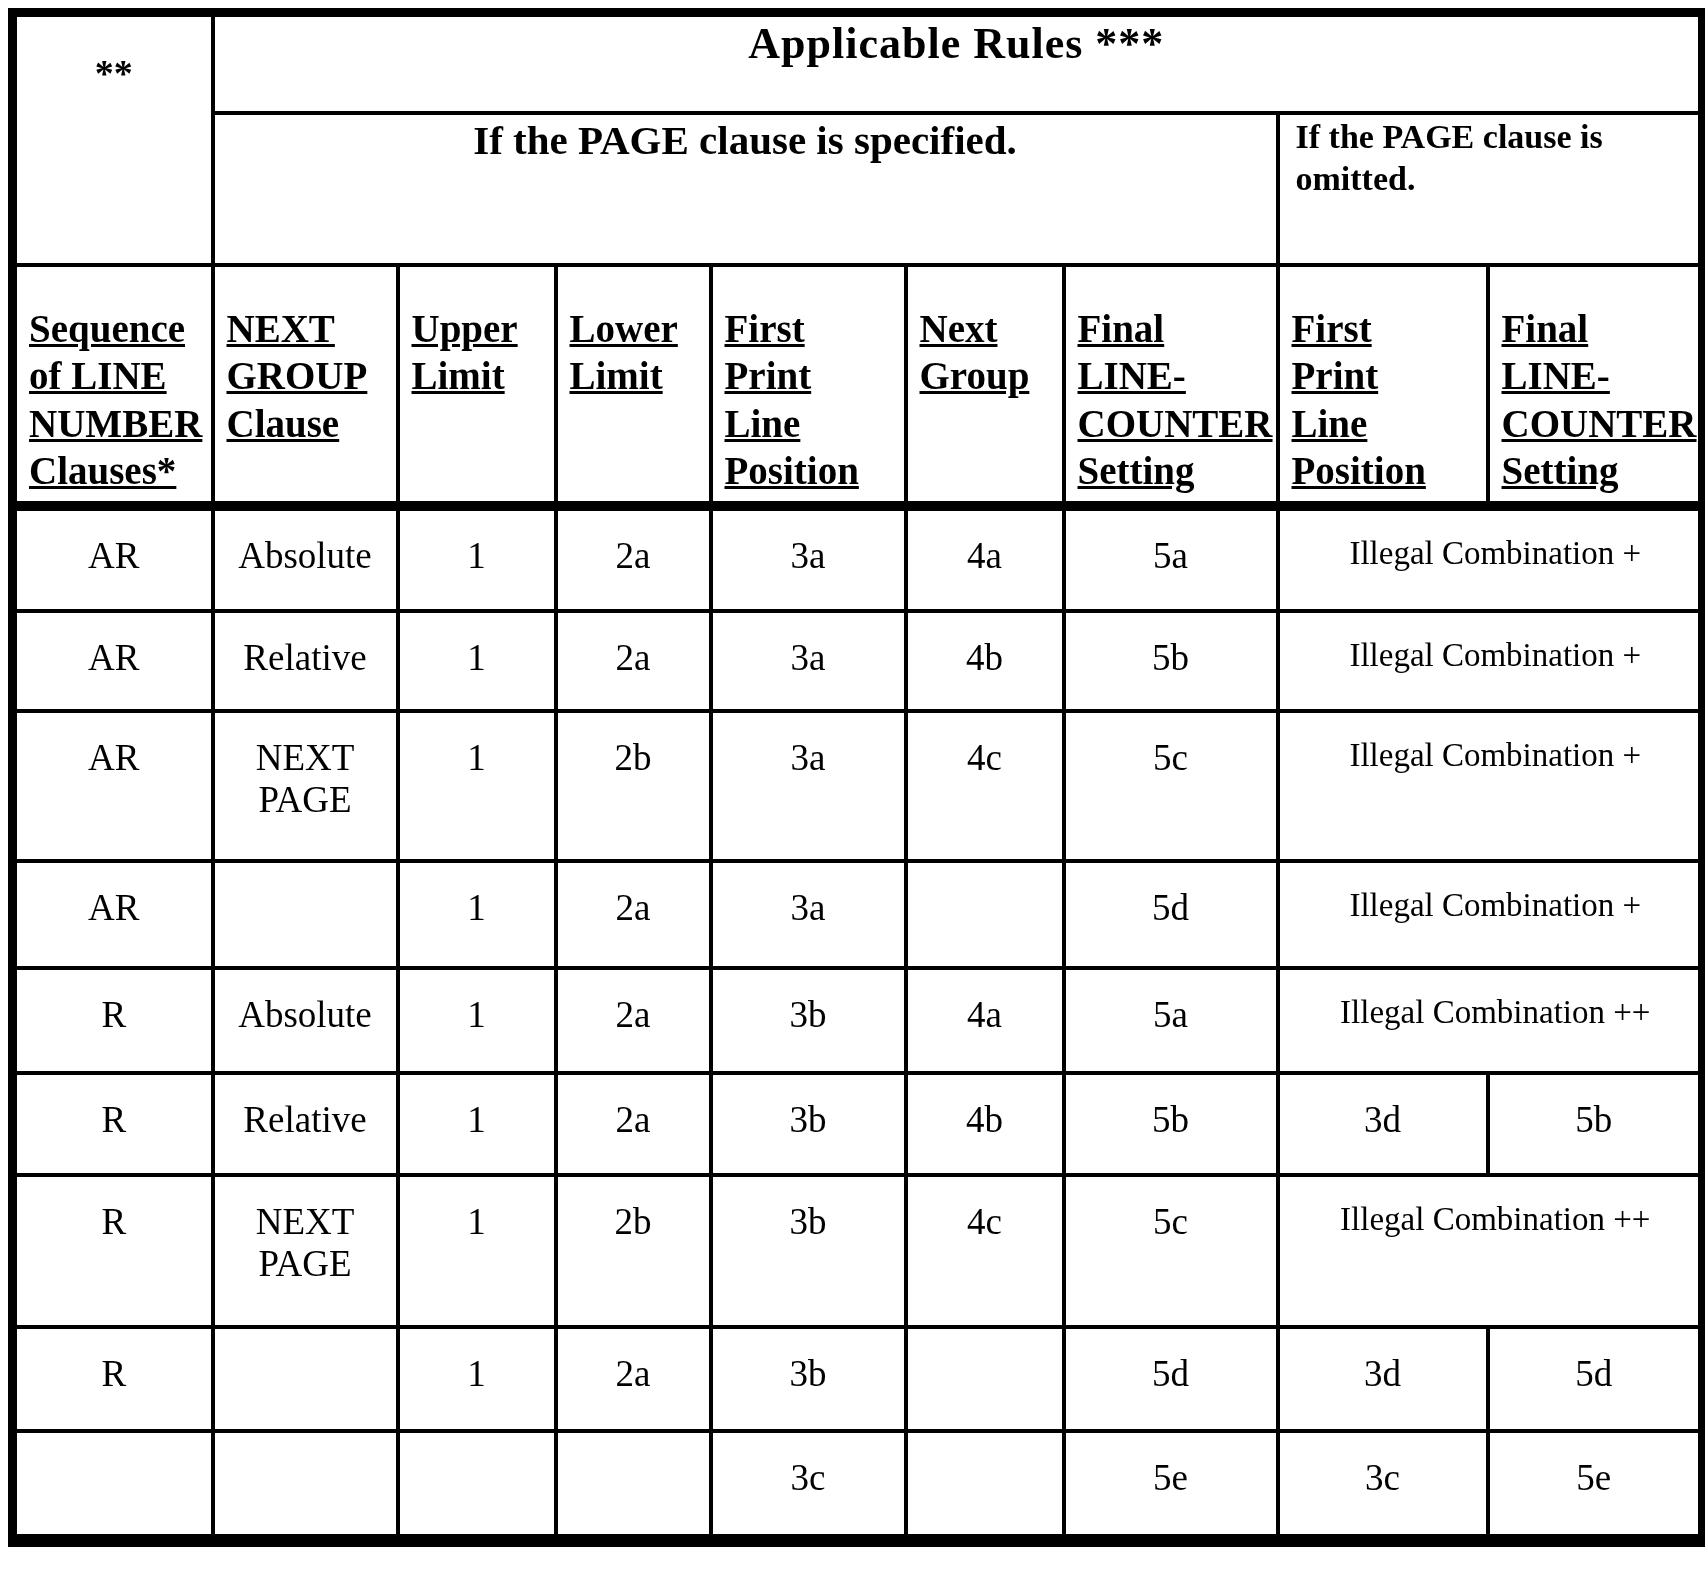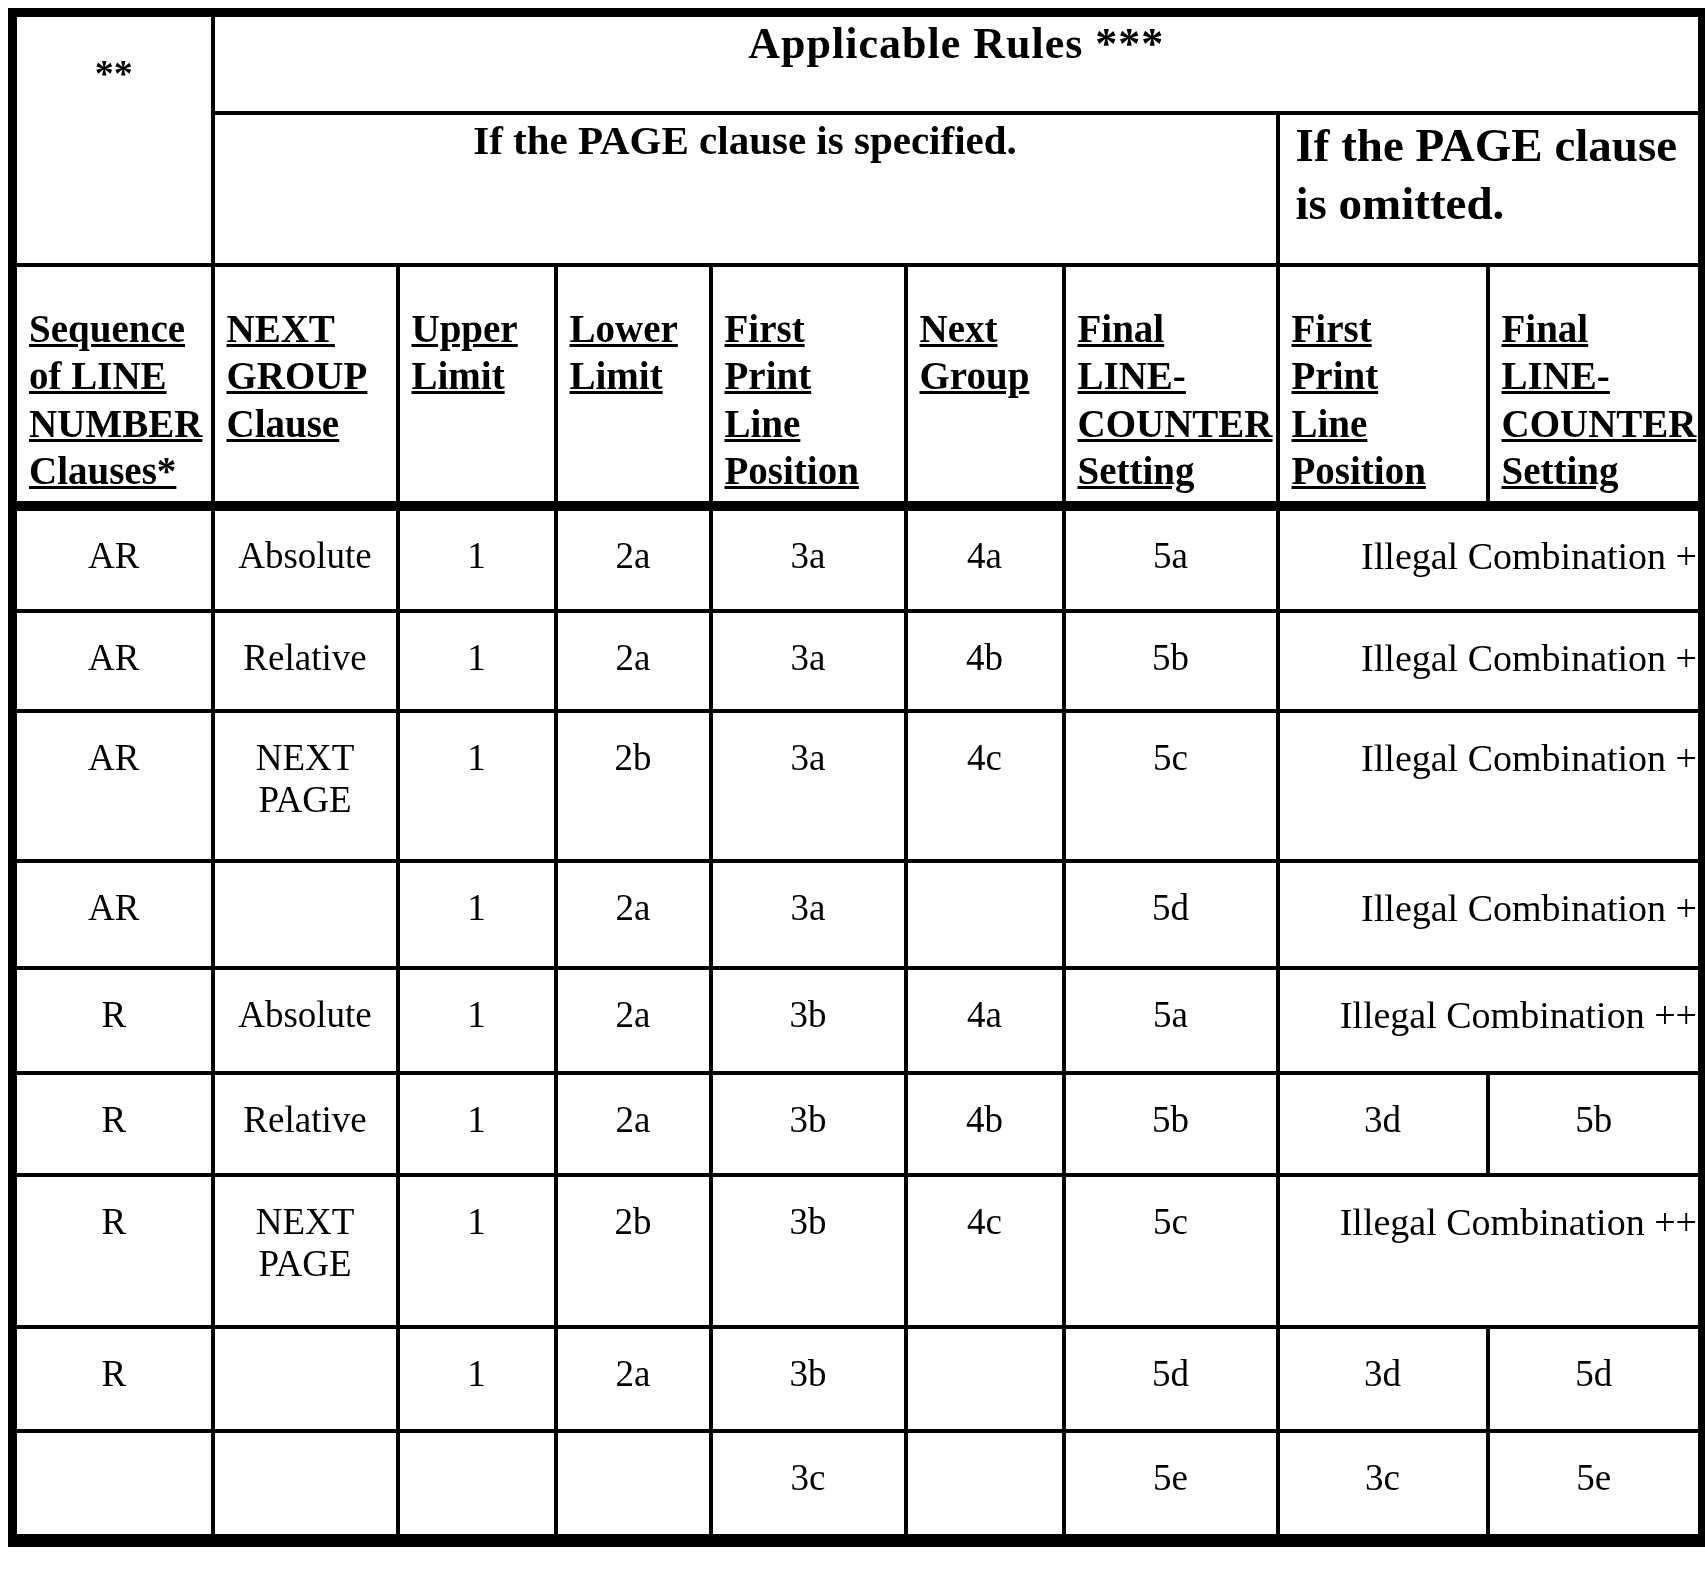--- a/index.html
+++ b/index.html
@@ -50,21 +50,21 @@
   td.section-spec {
     text-align: center;
     vertical-align: middle;
     font-weight: bold;
     font-size: 41px;
   }
   td.section-omit {
     text-align: left;
     vertical-align: middle;
     font-weight: bold;
-    font-size: 47px;
+    font-size: 34px;
     padding-left: 16px;
     padding-right: 8px;
     white-space: normal;
     line-height: 1.25;
   }
 
   
   tr.colhead td {
     font-weight: bold;
     font-size: 39px;
@@ -75,23 +75,23 @@
   }
 
   
   tr.data td {
     font-size: 37px;
     text-align: center;
     padding-top: 24px;
     line-height: 1.15;
   }
   tr.data td.illegal {
-    text-align: right;
+    text-align: center;
     padding-left: 14px;
-    font-size: 38px;
+    font-size: 33px;
   }
 </style>
 </head>
 <body>
 
 <div class="page">
   <table class="rules">
     <colgroup>
       <col style="width:200px">
         <col style="width:185px">

